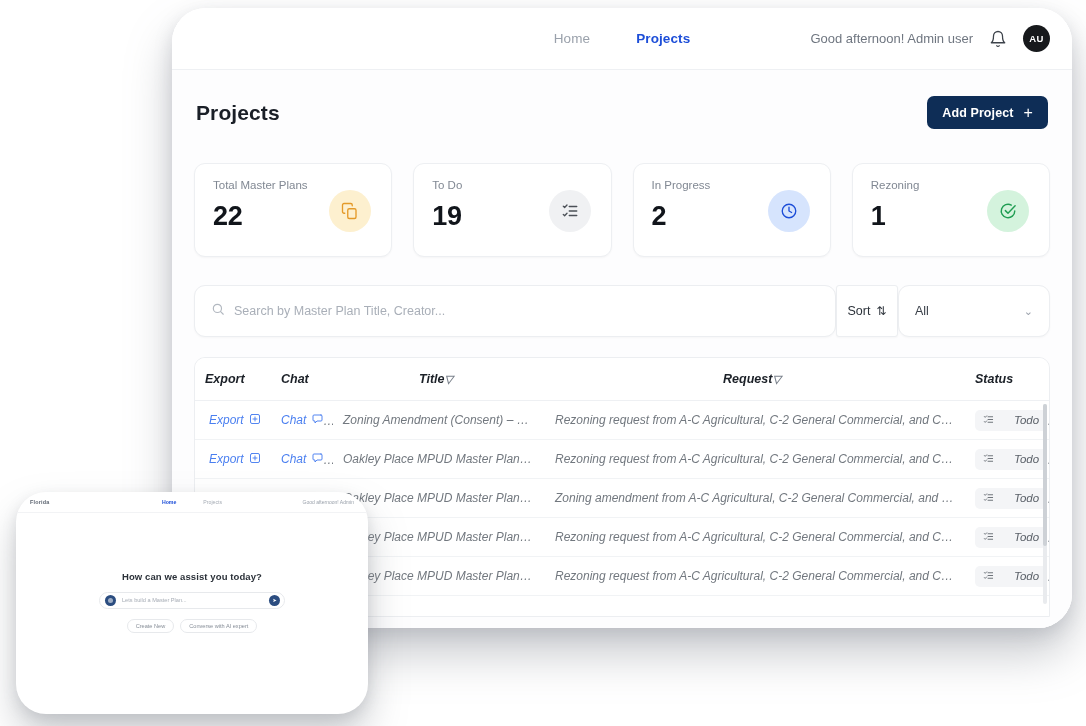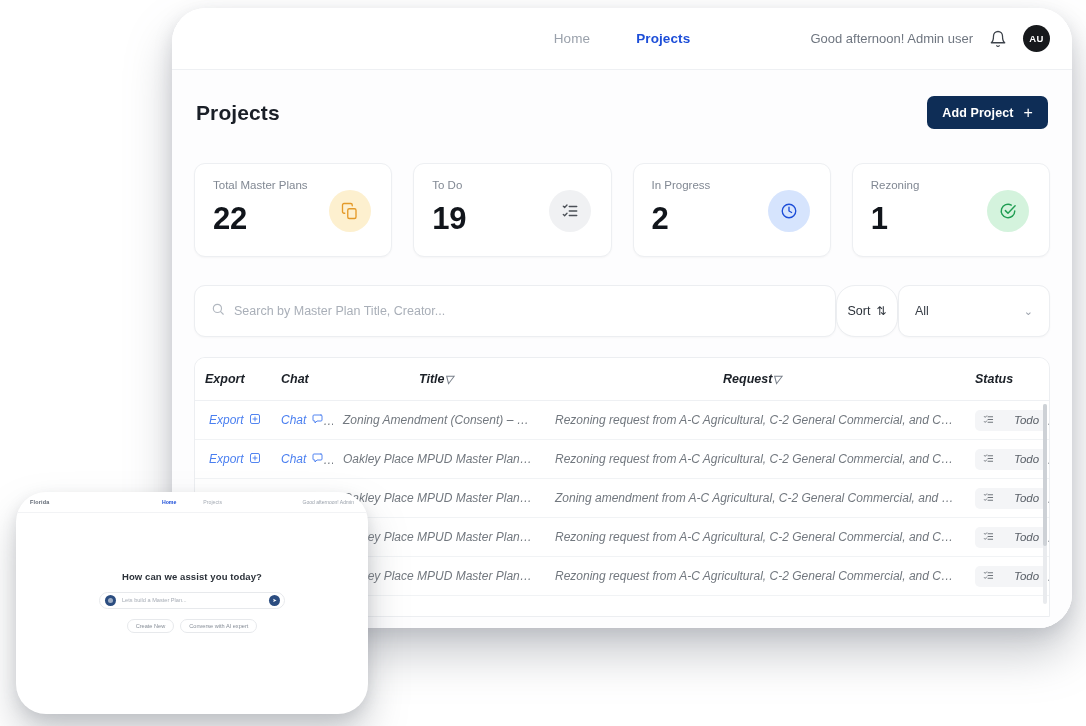--- a/index.html
+++ b/index.html
@@ -83,21 +83,21 @@
     flex: 1;
     background: #ffffff;
     border: 1px solid #edeff2;
     border-radius: 11px;
     height: 94px;
     padding: 15px 18px 0 18px;
     position: relative;
     box-shadow: 0 1px 2px rgba(16,24,40,0.035);
   }
   .stat-label { font-size: 11.5px; color: #818893; margin-bottom: 10px; }
-  .stat-value { font-size: 31px; font-weight: 700; color: #11151b; letter-spacing: -.3px; }
+  .stat-value { font-size: 27px; font-weight: 700; color: #11151b; letter-spacing: -.3px; }
   .stat-icon {
     position: absolute; right: 20px; top: 26px;
     width: 42px; height: 42px; border-radius: 50%;
     display: flex; align-items: center; justify-content: center;
   }
   .ic-amber { background: #fdf0cf; color: #e49a29; }
   .ic-gray  { background: #f0f1f3; color: #4b5057; }
   .ic-blue  { background: #d6e4fd; color: #1d4ed8; }
   .ic-green { background: #d4f3dd; color: #1f9d52; }
   .stat-icon svg { width: 18px; height: 18px; }
@@ -115,21 +115,21 @@
     box-shadow: 0 1px 2px rgba(16,24,40,0.03);
   }
   .search-box svg { width: 14px; height: 14px; color: #b2b8c0; flex: none; }
   .search-box input {
     border: none; outline: none; background: transparent;
     font-size: 12.5px; color: #4b5057; width: 100%;
     font-family: "Liberation Sans", sans-serif;
   }
   .search-box input::placeholder { color: #a9afb8; }
   .sort-btn {
-    background: #ffffff; border: 1px solid #eceef1; border-radius: 19px;
+    background: #ffffff; border: 1px solid #eceef1; border-radius: 3px;
     width: 62px; display: flex; align-items: center; justify-content: center;
     gap: 6px; font-size: 12.5px; color: #2c323a; cursor: pointer;
     box-shadow: 0 1px 2px rgba(16,24,40,0.03); font-weight: 400;
   }
   .sort-btn .arrows { font-size: 12px; color: #2c323a; }
   .select-box {
     background: #ffffff; border: 1px solid #eceef1; border-radius: 11px;
     width: 152px; display: flex; align-items: center; justify-content: space-between;
     padding: 0 16px; font-size: 12.5px; color: #3b414a; cursor: pointer;
     box-shadow: 0 1px 2px rgba(16,24,40,0.03);

